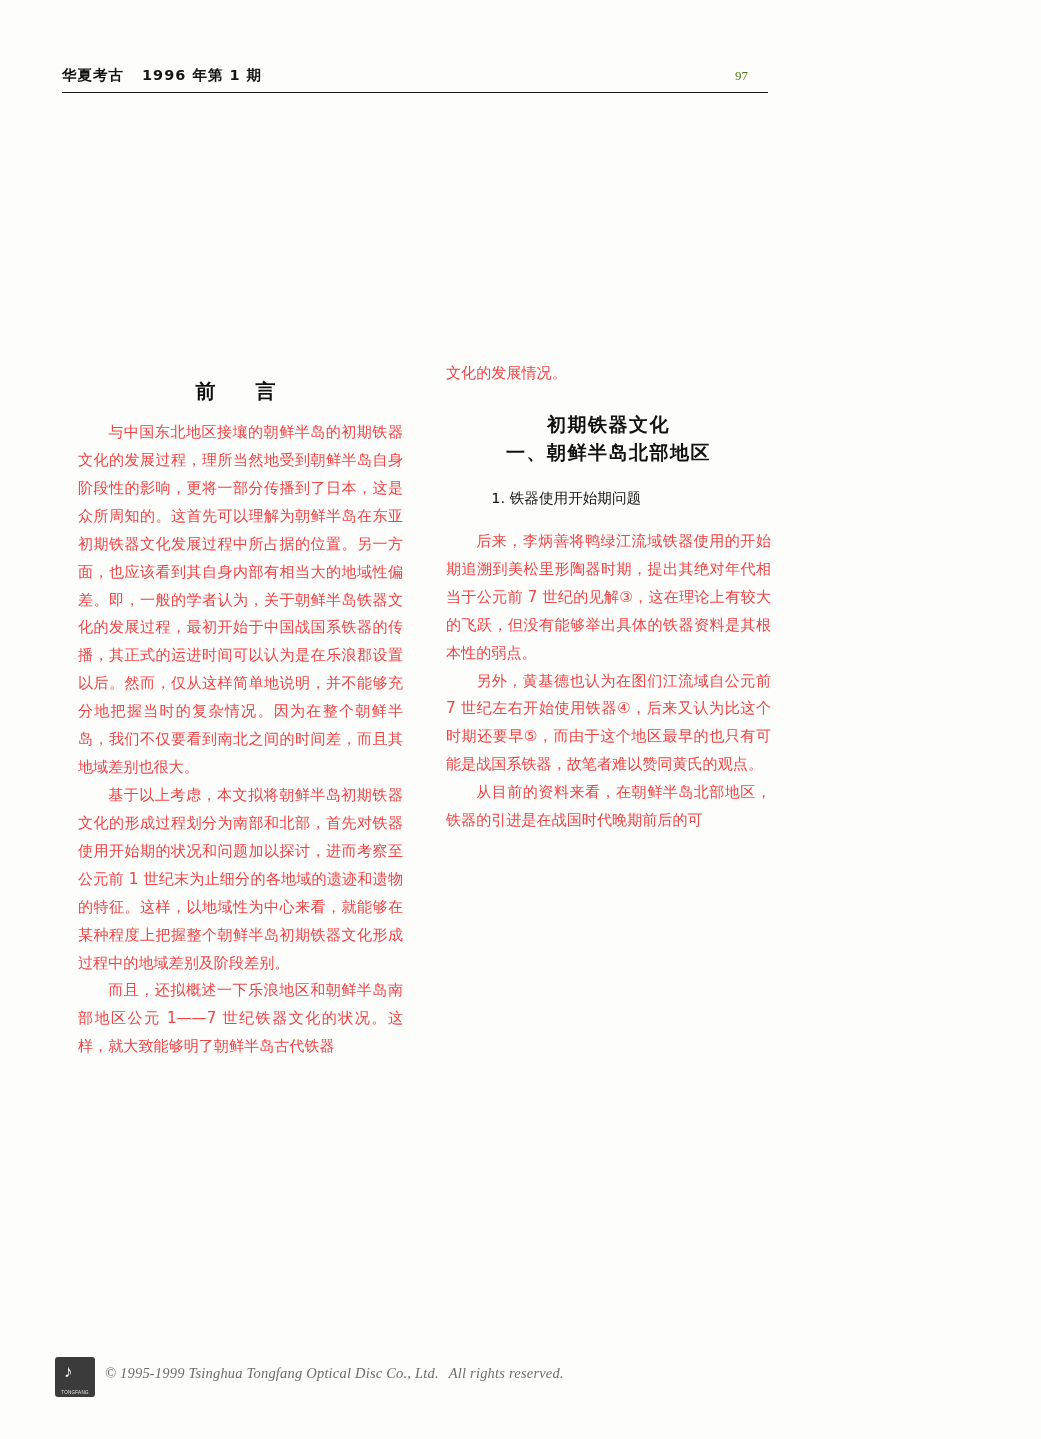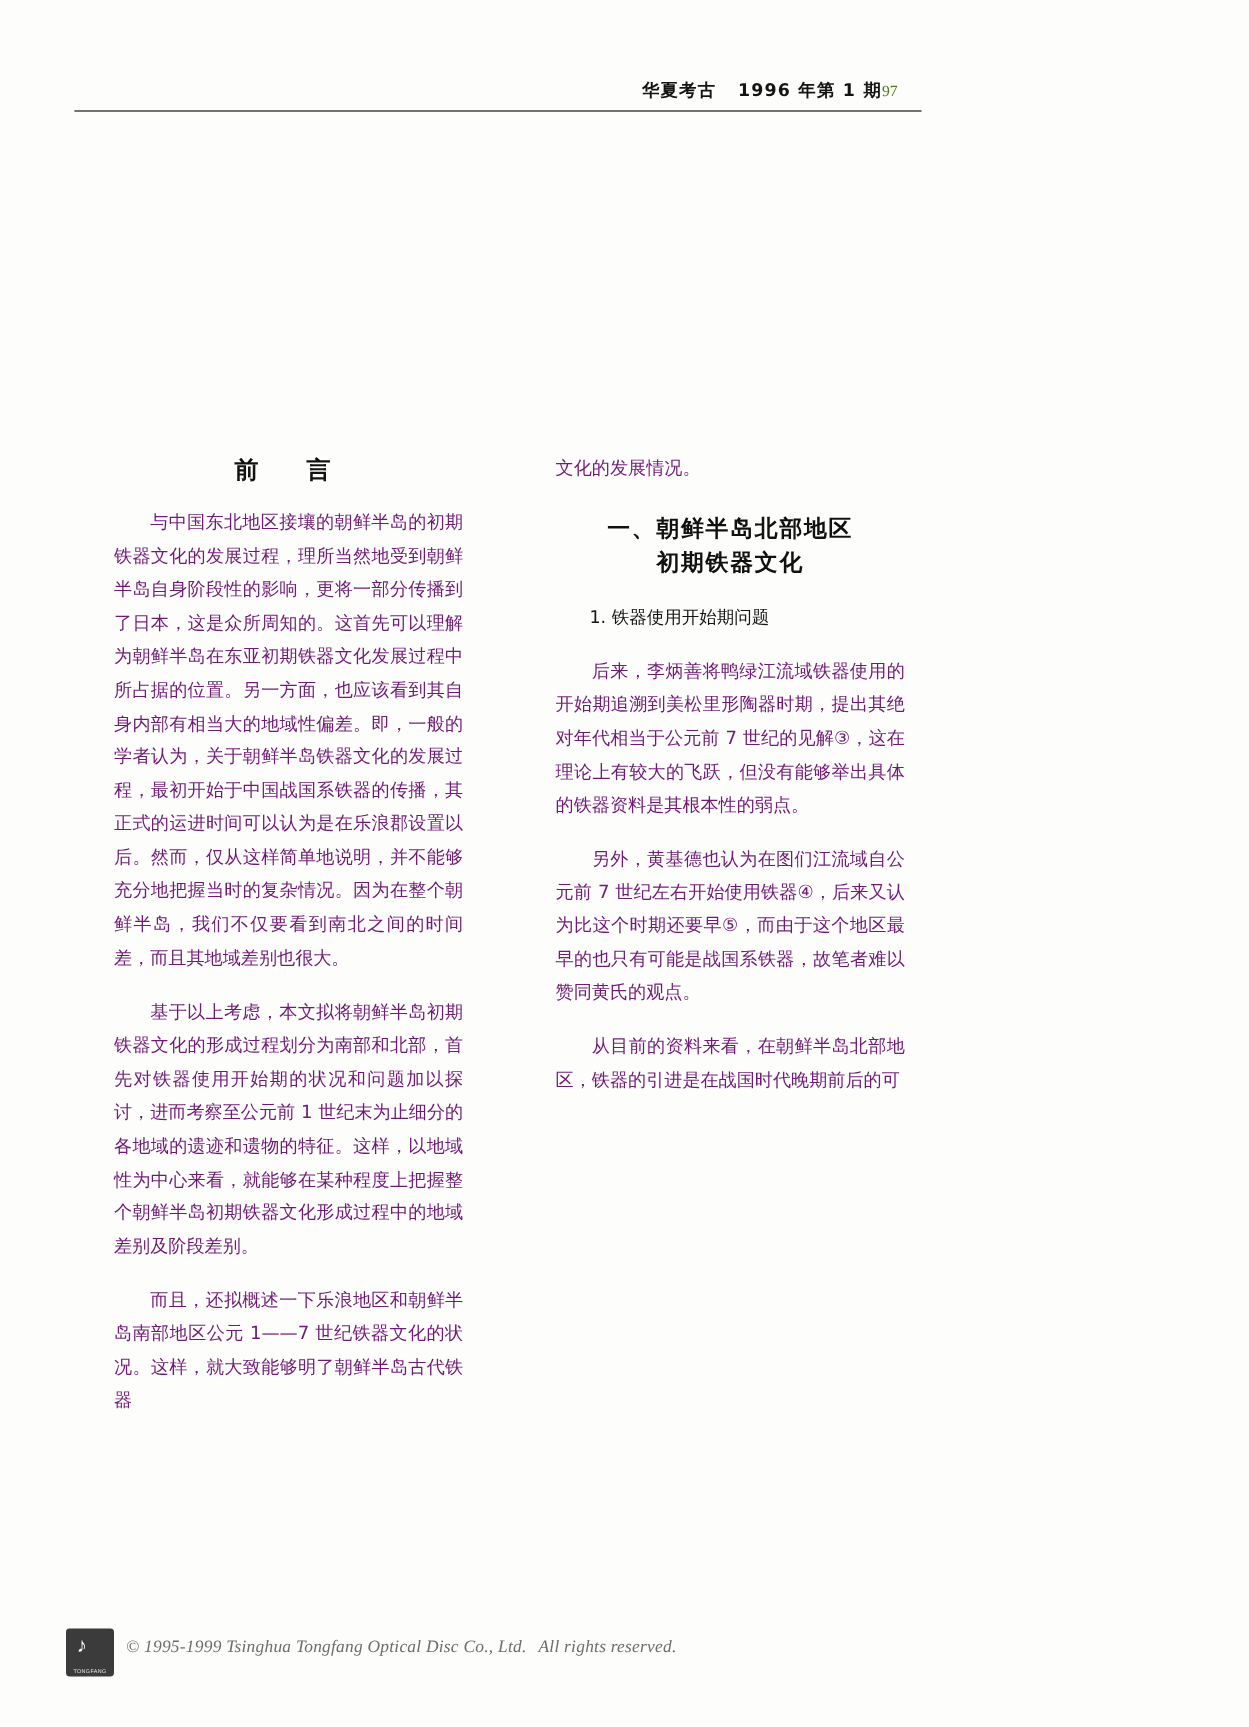--- a/index.html
+++ b/index.html
@@ -24,21 +24,21 @@
   }
 
   
   .header {
     position: absolute;
     left: 62px;
     top: 66px;
     width: 706px;
     display: flex;
     align-items: baseline;
-    justify-content: flex-end;
+    justify-content: space-between;
   }
   .header-left {
     font-family: "DejaVu Sans", sans-serif;
     font-weight: bold;
     font-size: 14.5px;
     letter-spacing: 1px;
     color: #141414;
     white-space: nowrap;
   }
   .header-left .issue {
@@ -121,27 +121,27 @@
     text-align: center;
     font-family: "DejaVu Sans", sans-serif;
     font-weight: bold;
     font-size: 19px;
     letter-spacing: 1.5px;
     line-height: 1.5;
     margin: 22px 0 18px 0;
     color: #111;
   }
   p.body {
-    margin: 17px;
+    margin: 0;
     font-family: "DejaVu Sans", sans-serif;
     font-size: 15.1px;
     line-height: 1.85;
     text-align: justify;
     text-justify: inter-ideograph;
-    color: #701a75;
+    color: #ef4444;
     text-indent: 2em;
   }
   p.body.noindent { text-indent: 0; }
   p.sub-label {
     margin: 16px;
     font-family: "DejaVu Sans", sans-serif;
     font-size: 14.6px;
     line-height: 1.85;
     color: #141414;
     text-indent: 2em;
@@ -214,22 +214,22 @@
     <div class="col col-left">
       <div class="sec-heading">前　言</div>
       <p class="body">与中国东北地区接壤的朝鲜半岛的初期铁器文化的发展过程，理所当然地受到朝鲜半岛自身阶段性的影响，更将一部分传播到了日本，这是众所周知的。这首先可以理解为朝鲜半岛在东亚初期铁器文化发展过程中所占据的位置。另一方面，也应该看到其自身内部有相当大的地域性偏差。即，一般的学者认为，关于朝鲜半岛铁器文化的发展过程，最初开始于中国战国系铁器的传播，其正式的运进时间可以认为是在乐浪郡设置以后。然而，仅从这样简单地说明，并不能够充分地把握当时的复杂情况。因为在整个朝鲜半岛，我们不仅要看到南北之间的时间差，而且其地域差别也很大。</p>
       <p class="body">基于以上考虑，本文拟将朝鲜半岛初期铁器文化的形成过程划分为南部和北部，首先对铁器使用开始期的状况和问题加以探讨，进而考察至公元前 1 世纪末为止细分的各地域的遗迹和遗物的特征。这样，以地域性为中心来看，就能够在某种程度上把握整个朝鲜半岛初期铁器文化形成过程中的地域差别及阶段差别。</p>
       <p class="body">而且，还拟概述一下乐浪地区和朝鲜半岛南部地区公元 1——7 世纪铁器文化的状况。这样，就大致能够明了朝鲜半岛古代铁器</p>
     </div>
 
     <div class="col col-right">
       <p class="body noindent">文化的发展情况。</p>
       <div class="sec-heading-2">
+        <div>初期铁器文化</div>
         <div>一、朝鲜半岛北部地区</div>
-        <div>初期铁器文化</div>
       </div>
       <p class="sub-label">1. 铁器使用开始期问题</p>
       <p class="body">后来，李炳善将鸭绿江流域铁器使用的开始期追溯到美松里形陶器时期，提出其绝对年代相当于公元前 7 世纪的见解③，这在理论上有较大的飞跃，但没有能够举出具体的铁器资料是其根本性的弱点。</p>
       <p class="body">另外，黄基德也认为在图们江流域自公元前 7 世纪左右开始使用铁器④，后来又认为比这个时期还要早⑤，而由于这个地区最早的也只有可能是战国系铁器，故笔者难以赞同黄氏的观点。</p>
       <p class="body">从目前的资料来看，在朝鲜半岛北部地区，铁器的引进是在战国时代晚期前后的可</p>
     </div>
 
   </div>
 
   <div class="footer">

